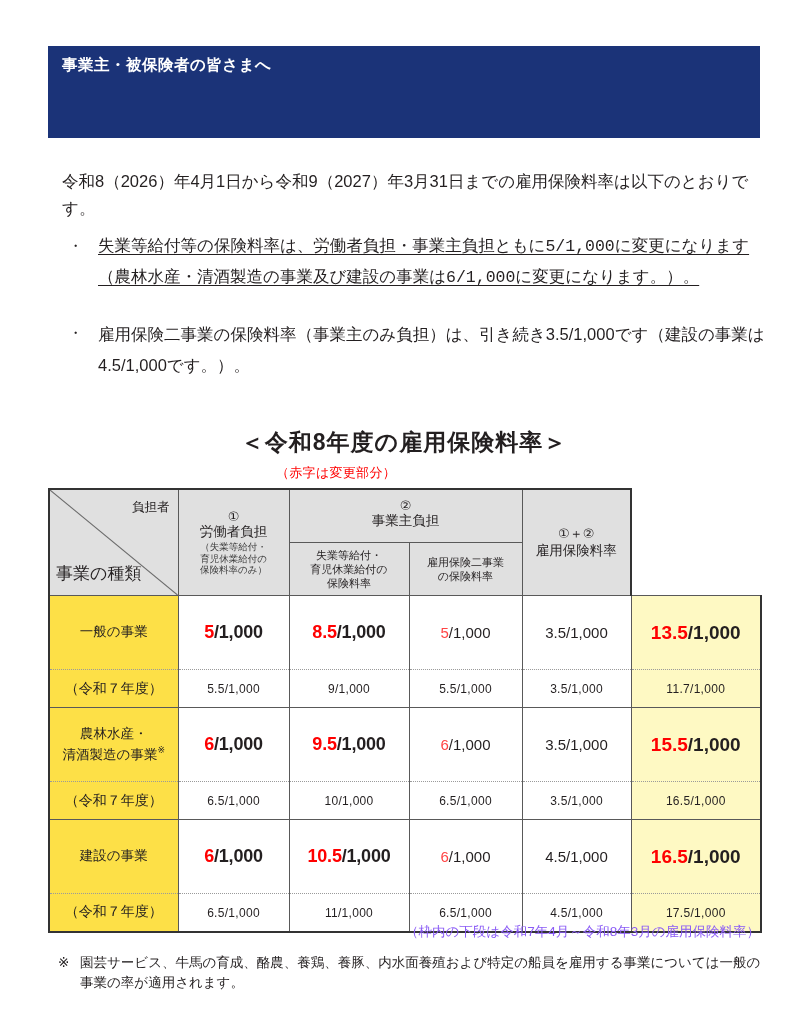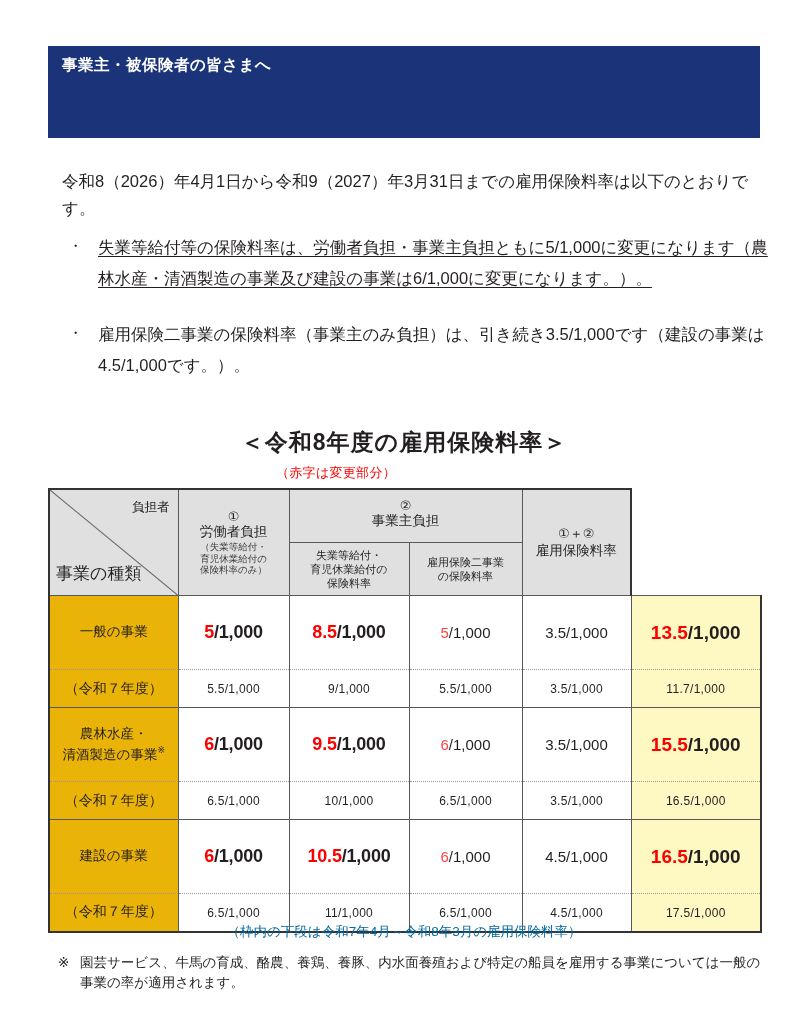--- a/index.html
+++ b/index.html
@@ -41,21 +41,21 @@
   .bullets{position:absolute;left:62px;top:232px;width:706px;}
   .bullet{
     display:flex;align-items:flex-start;
     font-size:16.5px;line-height:1.85;margin-bottom:26px;
   }
   .bullet .dot{
     flex:0 0 30px;text-align:left;padding-left:6px;
     font-size:15px;line-height:1.85;color:#231f20;
   }
   .bullet .txt{flex:1 1 auto;}
-  .u{text-decoration:underline;text-underline-offset:3px;}
+  .u{text-decoration:underline;text-underline-offset:3px;font-family:Liberation Mono, monospace;}
 
   
   .sec-title{
     position:absolute;left:0;top:427px;width:808px;text-align:center;
     font-size:23px;font-weight:700;letter-spacing:1px;color:#231f20;
   }
   .sec-note{
     position:absolute;left:0;top:464px;width:672px;text-align:center;
     font-size:13px;color:#ff0000;letter-spacing:.3px;
   }
@@ -90,41 +90,41 @@
     position:absolute;right:8px;top:9px;font-size:12.5px;
   }
   .corner .lbl-bot{
     position:absolute;left:6px;bottom:10px;font-size:17px;
   }
   .h-main{font-size:13.5px;line-height:1.25;}
   .h-circ{font-size:13px;}
   .h-sub{font-size:9.5px;line-height:1.2;color:#3a3a3a;}
   .h-small{font-size:11px;line-height:1.3;}
 
-  .rowlabel{background:#eab308;font-size:13.5px;line-height:1.4;}
+  .rowlabel{background:#fde047;font-size:13.5px;line-height:1.4;}
   .rowlabel.prev{font-size:14px;}
   .cur{height:74px;}
   .prevrow{height:38px;}
   .val-main{font-size:18px;font-weight:700;letter-spacing:-0.2px;white-space:nowrap;}
   .val-main .r{color:#ff0000;}
   .val-mid{font-size:15px;white-space:nowrap;}
   .val-mid .r{color:#ff4444;}
   .val-prev{font-size:12px;color:#231f20;white-space:nowrap;letter-spacing:.3px;}
   .sumcell{background:#fef9c3;}
   .sum-main{font-size:19px;font-weight:700;white-space:nowrap;}
   .sum-main .r{color:#ff0000;}
   .dot-top{border-top:1px dotted #9a9a9a !important;}
   .dot-bottom{border-bottom:1px dotted #9a9a9a !important;}
   .nob-bottom{border-bottom:none !important;}
   .sup{font-size:9px;vertical-align:super;}
 
   
   .note-right{
-    position:absolute;left:48px;top:923px;width:712px;text-align:center;
-    font-size:13.5px;color:#0369a1;
+    position:absolute;left:48px;top:923px;width:712px;text-align:right;
+    font-size:13.5px;color:#8b5cf6;
   }
   .note-star{
     position:absolute;left:58px;top:953px;width:710px;
     font-size:13.5px;line-height:1.5;color:#231f20;
     display:flex;
   }
   .note-star .mk{flex:0 0 22px;}
   .note-star .bd{flex:1 1 auto;}
 </style>
 </head>

